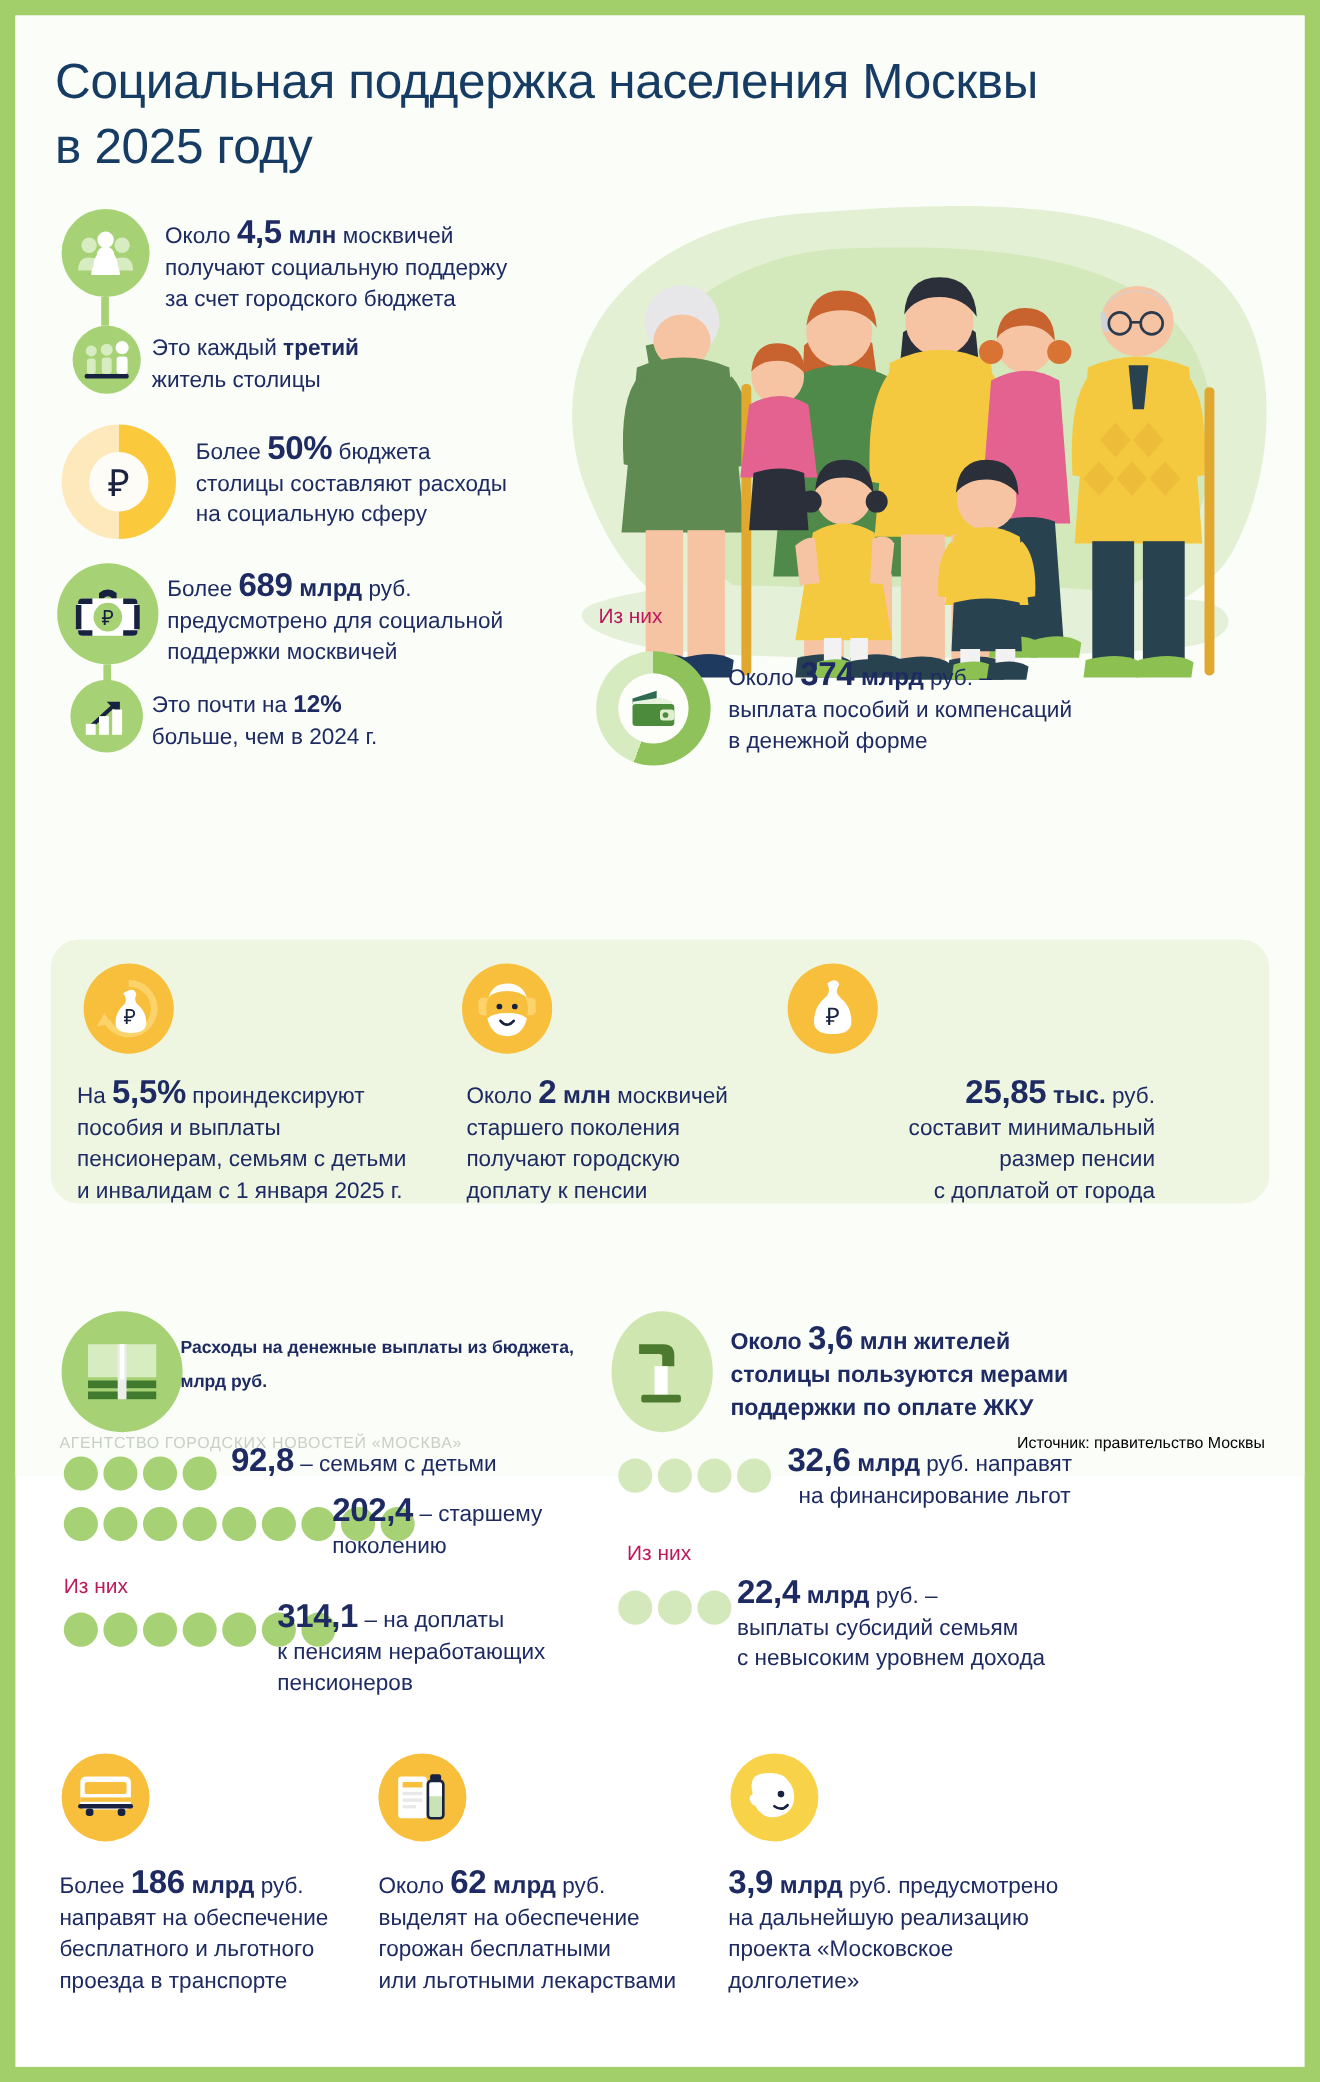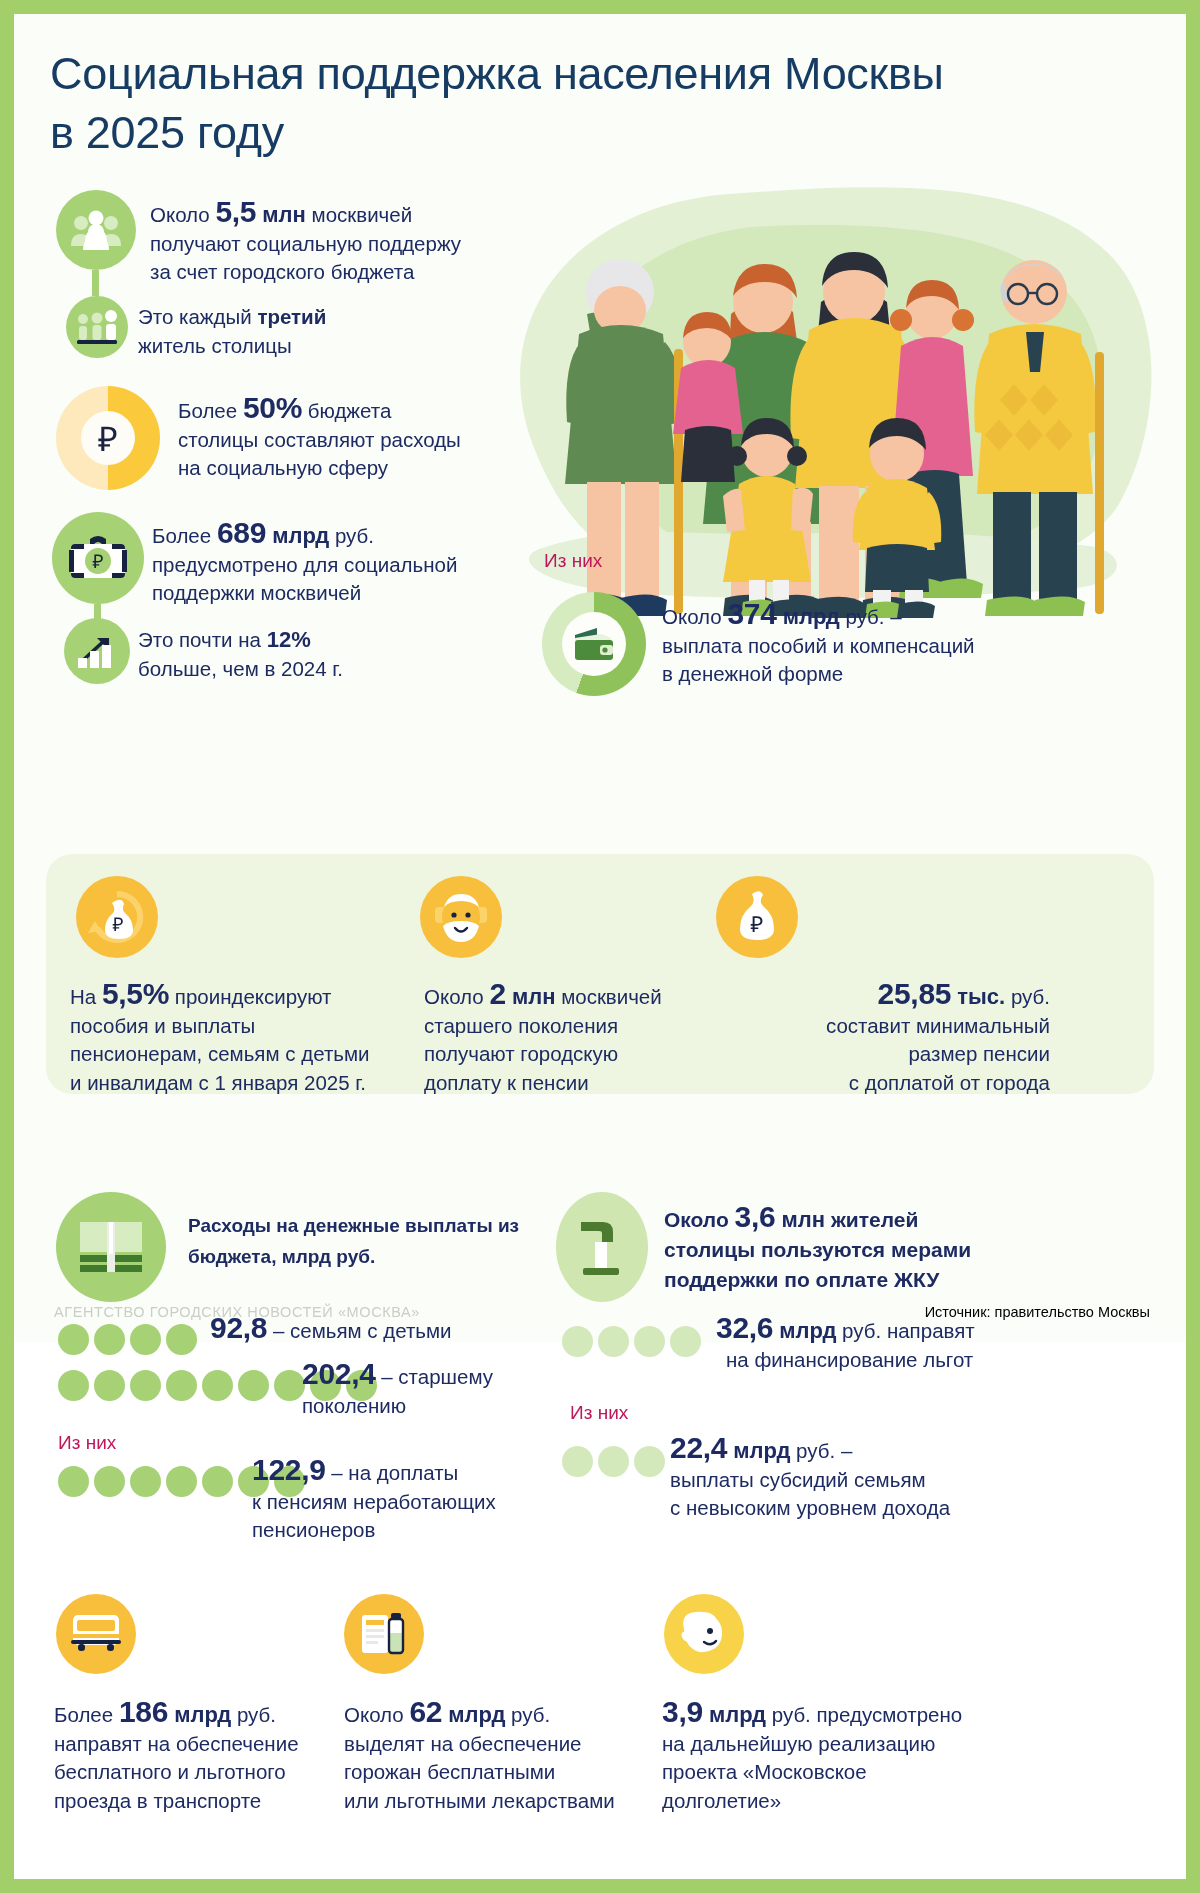--- a/index.html
+++ b/index.html
@@ -252,21 +252,21 @@
         <circle cx="42" cy="13" r="7" fill="#d7ecc0"></circle>
         <path d="M32 36 q0 -12 10 -12 q10 0 10 12 z" fill="#d7ecc0"></path>
         <circle cx="27" cy="8" r="7.5" fill="#ffffff"></circle>
         <path d="M16 32 q0 -13 11 -13 q11 0 11 13 z" fill="#ffffff"></path>
         <circle cx="27" cy="22" r="8" fill="#ffffff"></circle>
         <path d="M14 40 q0 -13 13 -13 q13 0 13 13 z" fill="#ffffff"></path>
       </svg>
     </div>
     <div class="stem" style="left:78px; top:256px; height:26px;"></div>
     <div class="row txt" style="left:136px; top:184px; width:330px;">
-      <span>Около </span><b class="big">5,5</b><b class="med"> млн</b><span> москвичей</span><br>
+      <span>Около </span><b class="big">4,5</b><b class="med"> млн</b><span> москвичей</span><br>
       <span>получают социальную поддержу</span><br>
       <span>за счет городского бюджета</span>
     </div>
 
     <div class="circ green" style="left:52px; top:282px; width:62px; height:62px;">
       <svg width="44" height="40" viewBox="0 0 44 40">
         <circle cx="8" cy="12" r="5" fill="#d7ecc0"></circle>
           <rect x="4" y="19" width="8" height="14" rx="3" fill="#d7ecc0"></rect>
         <circle cx="22" cy="11" r="5.5" fill="#d7ecc0"></circle>
           <rect x="17.5" y="18" width="9" height="15" rx="3" fill="#d7ecc0"></rect>
@@ -396,21 +396,21 @@
         <rect x="4" y="4" width="28" height="30" fill="#d7ecc0"></rect>
         <rect x="38" y="4" width="28" height="30" fill="#d7ecc0"></rect>
         <rect x="4" y="37" width="28" height="7" fill="#3f7a2e"></rect>
         <rect x="38" y="37" width="28" height="7" fill="#3f7a2e"></rect>
         <rect x="4" y="47" width="28" height="7" fill="#3f7a2e"></rect>
         <rect x="38" y="47" width="28" height="7" fill="#3f7a2e"></rect>
         <rect x="31" y="4" width="8" height="50" fill="#eceeea"></rect>
         <rect x="33" y="4" width="4" height="32" fill="#ffffff"></rect>
       </svg>
     </div>
-    <div class="row txt bold" style="left:174px; top:1196px; width:370px; font-size:19px; line-height:31px;">
+    <div class="row txt bold" style="left:150px; top:1196px; width:370px; font-size:16px; line-height:31px;">
       <span>Расходы на денежные выплаты из бюджета, млрд руб.</span>
     </div>
 
     <div class="dots" style="left:44px; top:1310px;">
       <span class="dot"></span>
       <span class="dot"></span>
       <span class="dot"></span>
       <span class="dot"></span>
     </div>
     <div class="row txt" style="left:196px; top:1300px; width:340px;">
@@ -438,21 +438,21 @@
     <div class="dots" style="left:44px; top:1452px;">
       <span class="dot"></span>
       <span class="dot"></span>
       <span class="dot"></span>
       <span class="dot"></span>
       <span class="dot"></span>
       <span class="dot"></span>
       <span class="dot"></span>
     </div>
     <div class="row txt" style="left:238px; top:1442px; width:300px;">
-      <b class="big">122,9</b><span> – на доплаты</span><br>
+      <b class="big">314,1</b><span> – на доплаты</span><br>
       <span>к пенсиям неработающих</span><br>
       <span>пенсионеров</span>
     </div>
 
     <div class="circ lgreen" style="left:542px; top:1178px; width:92px; height:110px; border-radius:50%;">
       <svg width="58" height="62" viewBox="0 0 58 62">
         <path d="M8 6 l22 0 q10 0 10 10 l0 10 -11 0 0 -9 q0 -2 -3 -2 l-18 0 z" fill="#4c7a2e"></path>
         <rect x="22" y="26" width="12" height="26" fill="#ffffff"></rect>
         <rect x="10" y="52" width="36" height="7" rx="2" fill="#4c7a2e"></rect>
       </svg>

